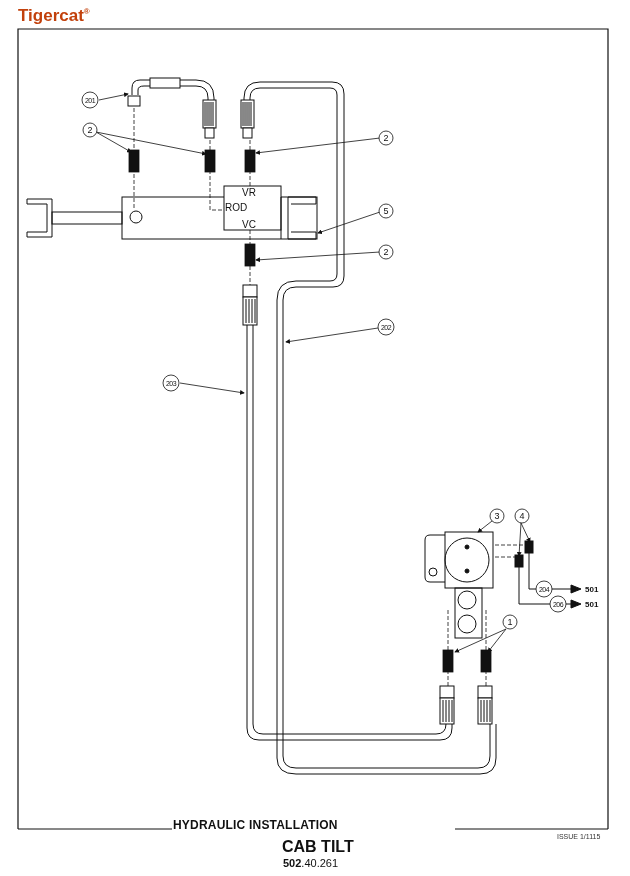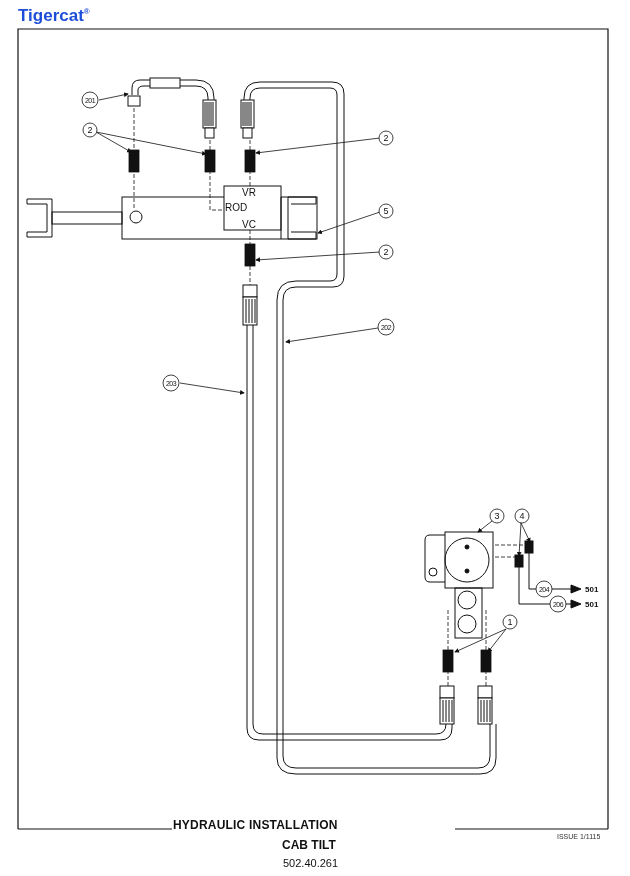--- a/index.html
+++ b/index.html
@@ -1,24 +1,24 @@
 <!DOCTYPE html>
 <html><head>
 <meta charset="utf-8">
 <style>
   html, body { margin: 0; padding: 0; background: #ffffff; }
   body { width: 630px; height: 876px; position: relative; overflow: hidden; font-family: "Liberation Sans", sans-serif; color: #111; }
-  .brand { position: absolute; left: 18px; top: 6px; font-size: 17px; font-weight: bold; color: #1d4ed8; }
+  .brand { position: absolute; left: 18px; top: 6px; font-size: 17px; font-weight: bold; color: #c2410c; }
   .brand sup { font-size: 8px; vertical-align: top; position: relative; top: 1px; }
   svg#diagram { position: absolute; left: 0; top: 0; }
   .title { position: absolute; left: 0; width: 630px; text-align: center; }
   .main-title { top: 818px; left: 173px; width: auto; font-size: 12px; font-weight: bold; letter-spacing: 0.2px; }
-  .sub-title { top: 838px; left: 282px; width: auto; font-size: 12px; font-weight: bold; }
+  .sub-title { top: 838px; left: 282px; width: auto; font-size: 16px; font-weight: bold; }
   .code { top: 857px; left: 283px; width: auto; font-size: 11px; }
-  .code b { font-weight: normal; }
+  .code b { font-weight: bold; }
   .issue { position: absolute; left: 557px; top: 833px; font-size: 7px; color: #333; }
   .lbl { font-family: "Liberation Sans", sans-serif; font-size: 10px; fill: #111; }
   .bal { font-family: "Liberation Sans", sans-serif; font-size: 9px; fill: #111; }
   .balsm { font-family: "Liberation Sans", sans-serif; font-size: 7px; fill: #111; letter-spacing: -0.5px; }
   .out { font-family: "Liberation Sans", sans-serif; font-size: 8px; font-weight: bold; fill: #111; }
 </style>
 </head>
 <body>
 
 <div class="brand"><span>Tigercat</span><sup>®</sup></div>

